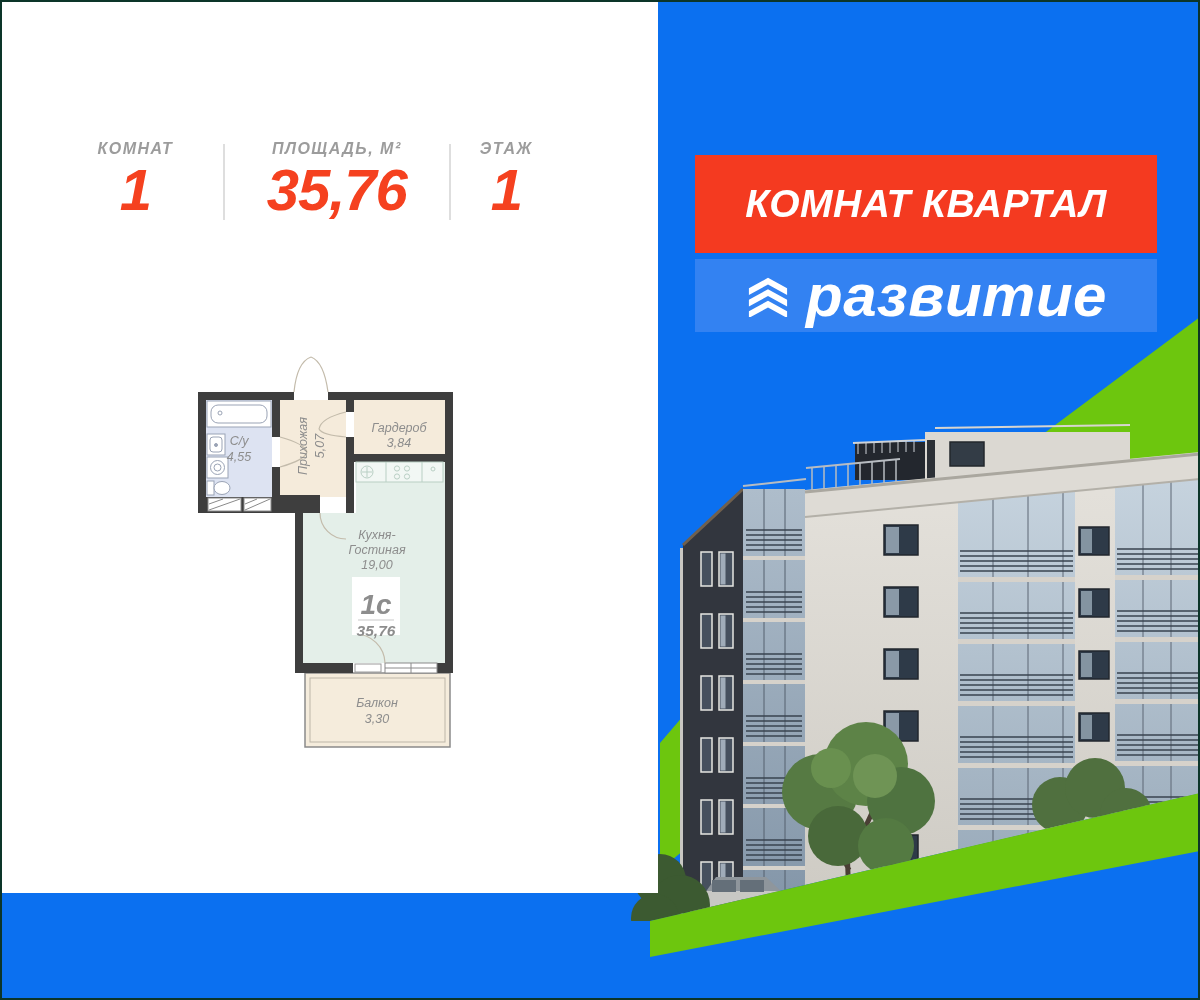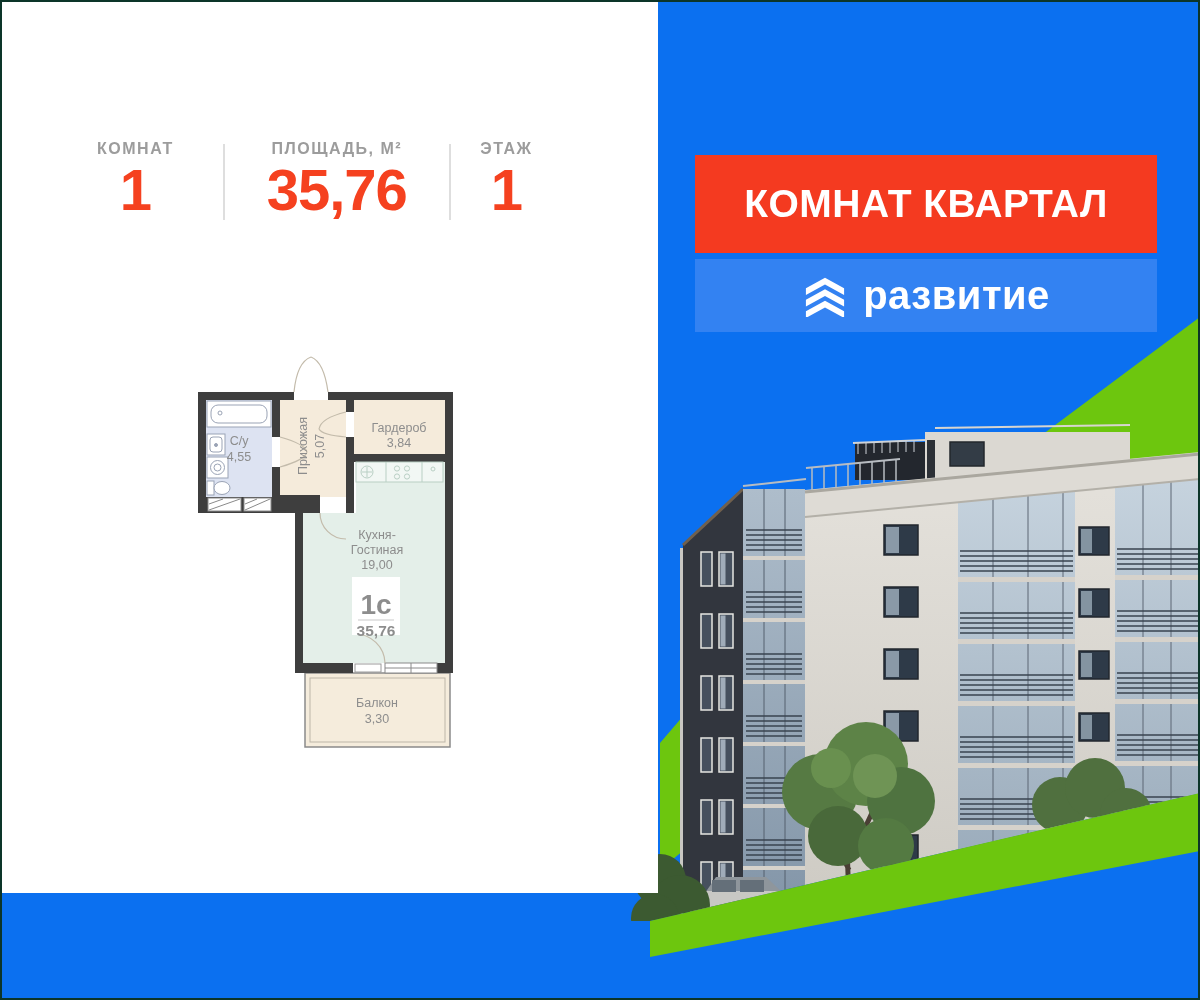--- a/index.html
+++ b/index.html
@@ -1,20 +1,21 @@
 <!DOCTYPE html>
 <html><head>
 <meta charset="utf-8">
 <style>
   html,body{margin:0;padding:0;background:#666;}
   *{box-sizing:border-box;}
   .canvas{
     position:relative;width:1200px;height:1000px;overflow:hidden;
     background:#0b70f0;
     font-family:"Liberation Sans",sans-serif;
+    font-style:italic;
   }
   .scene{position:absolute;left:0;top:0;z-index:0;}
   .white-panel{
     position:absolute;left:2px;top:2px;width:656px;height:891px;
     background:#ffffff;z-index:2;
   }
   
   .stats{position:absolute;left:38px;top:138px;width:530px;display:flex;}
   .stat{text-align:center;}
   .stat.c1{width:36%;} .stat.c2{width:40%;} .stat.c3{width:24%;}
@@ -37,21 +38,21 @@
   .banner-red{
     left:695px;top:155px;width:462px;height:98px;background:#f43a20;
   }
   .banner-red .txt{
     color:#fff;font-size:39px;font-weight:800;letter-spacing:.5px;white-space:nowrap;
   }
   .banner-blue{
     left:695px;top:259px;width:462px;height:73px;background:#3382f2;gap:15px;
   }
   .banner-blue .txt{
-    color:#fff;font-size:40px;font-weight:700;letter-spacing:.5px;
+    color:#fff;font-size:60px;font-weight:700;letter-spacing:.5px;
   }
   .frame{position:absolute;inset:0;border:2px solid #0c3529;z-index:10;pointer-events:none;}
 </style>
 </head>
 <body>
 
 <div class="canvas">
 
   <svg class="scene" width="1200" height="1000" viewBox="0 0 1200 1000">
     <defs>

